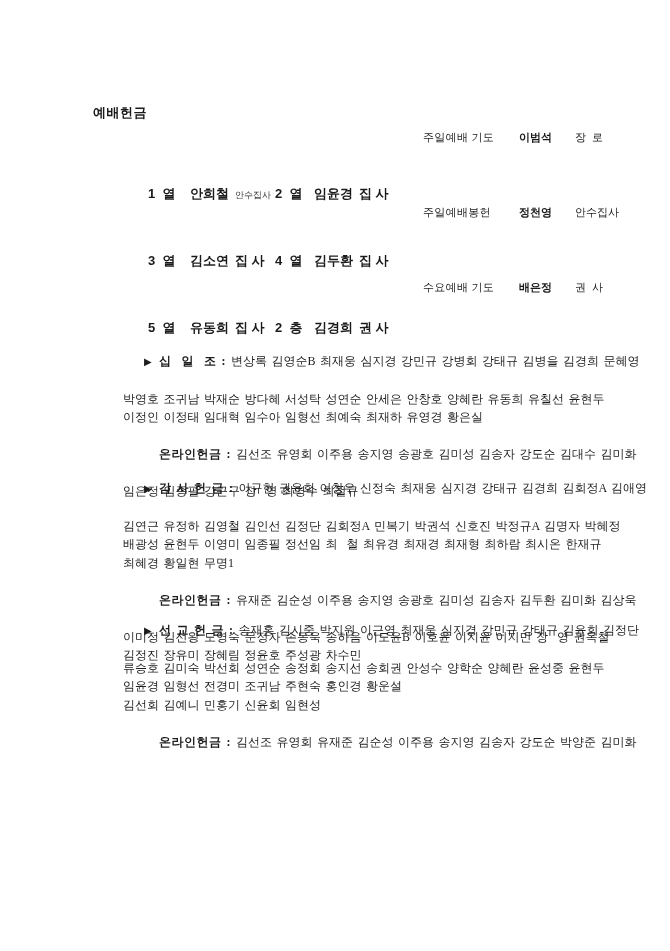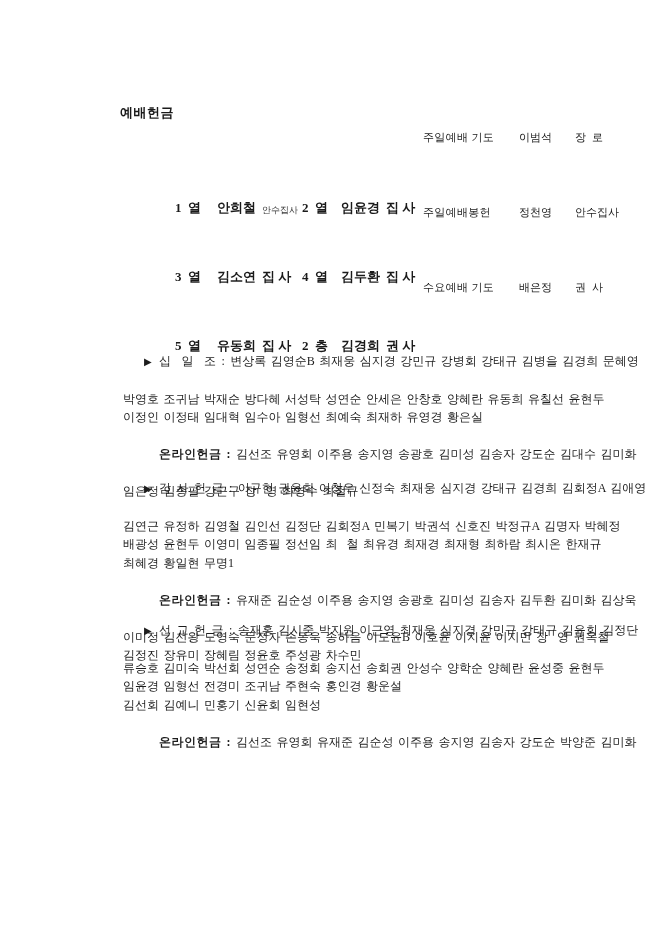--- a/index.html
+++ b/index.html
@@ -4,55 +4,55 @@
 <style>
   html,body { margin:0; padding:0; background:#888; }
   .page {
     position:relative; width:670px; height:951px; margin:0 auto;
     background:#ffffff; overflow:hidden; color:#1a1a1a;
     font-family:"Liberation Serif", serif;
   }
 
   
   .offering {
-    position:absolute; left:120px; top:100px;
-    font-family:Liberation Serif, serif;
+    position:absolute; left:93px; top:100px;
+    font-family:Liberation Sans, sans-serif;
     font-size:13px; font-weight:bold; white-space:pre;
   }
   .offering .o-label { position:absolute; left:0; top:4px; letter-spacing:0.5px; }
   .offering .o-rows { margin-left:55px; }
-  .offering .o-row { display:flex; align-items:flex-end; height:37px; }
+  .offering .o-row { display:flex; align-items:center; height:37px; }
   .offering .cA { width:42px; }
   .offering .cB { width:45px; }
   .offering .cC { width:40px; }
   .offering .cD { width:39px; }
   .offering .cE { width:45px; }
   .offering .small { font-size:9px; font-weight:normal; color:#333; padding-top:3px; }
 
   
   .duties {
     position:absolute; left:423px; top:104px;
     font-family:"Liberation Sans", sans-serif;
     font-size:11px; white-space:pre;
   }
   .duty { display:flex; align-items:baseline; margin-bottom:32px; line-height:19px; }
   .duty .dlabel { width:96px; letter-spacing:0.3px; }
-  .duty .dname  { font-weight:normal; width:50px; }
+  .duty .dname  { font-weight:bold; width:50px; }
   .duty .dtitle { margin-left:6px; }
 
   
   .sections { position:absolute; left:108px; top:333px; width:470px; font-size:12px; color:#1c1c1c; }
   .section  { position:absolute; left:0; }
   .sec-0 { top:0; }
   .sec-1 { top:127px; }
   .sec-2 { top:269px; }
   .line { line-height:18.5px; white-space:pre; word-spacing:1.5px; }
   .cont { padding-left:15px; }
   .bullet { display:inline-block; width:15px; font-size:10px; }
-  .stitle { font-weight:normal; margin-right:5px; letter-spacing:0.5px;margin-top:48px; }
+  .stitle { font-weight:bold; margin-right:5px; letter-spacing:0.5px;margin-top:48px; }
   .olabel { font-weight:bold; margin-right:5px; letter-spacing:0.5px;text-align:center; }
 </style>
 </head>
 <body>
 
 <div class="page">
 
   <div class="offering">
     <div class="o-label">예배헌금</div>
     <div class="o-rows">

